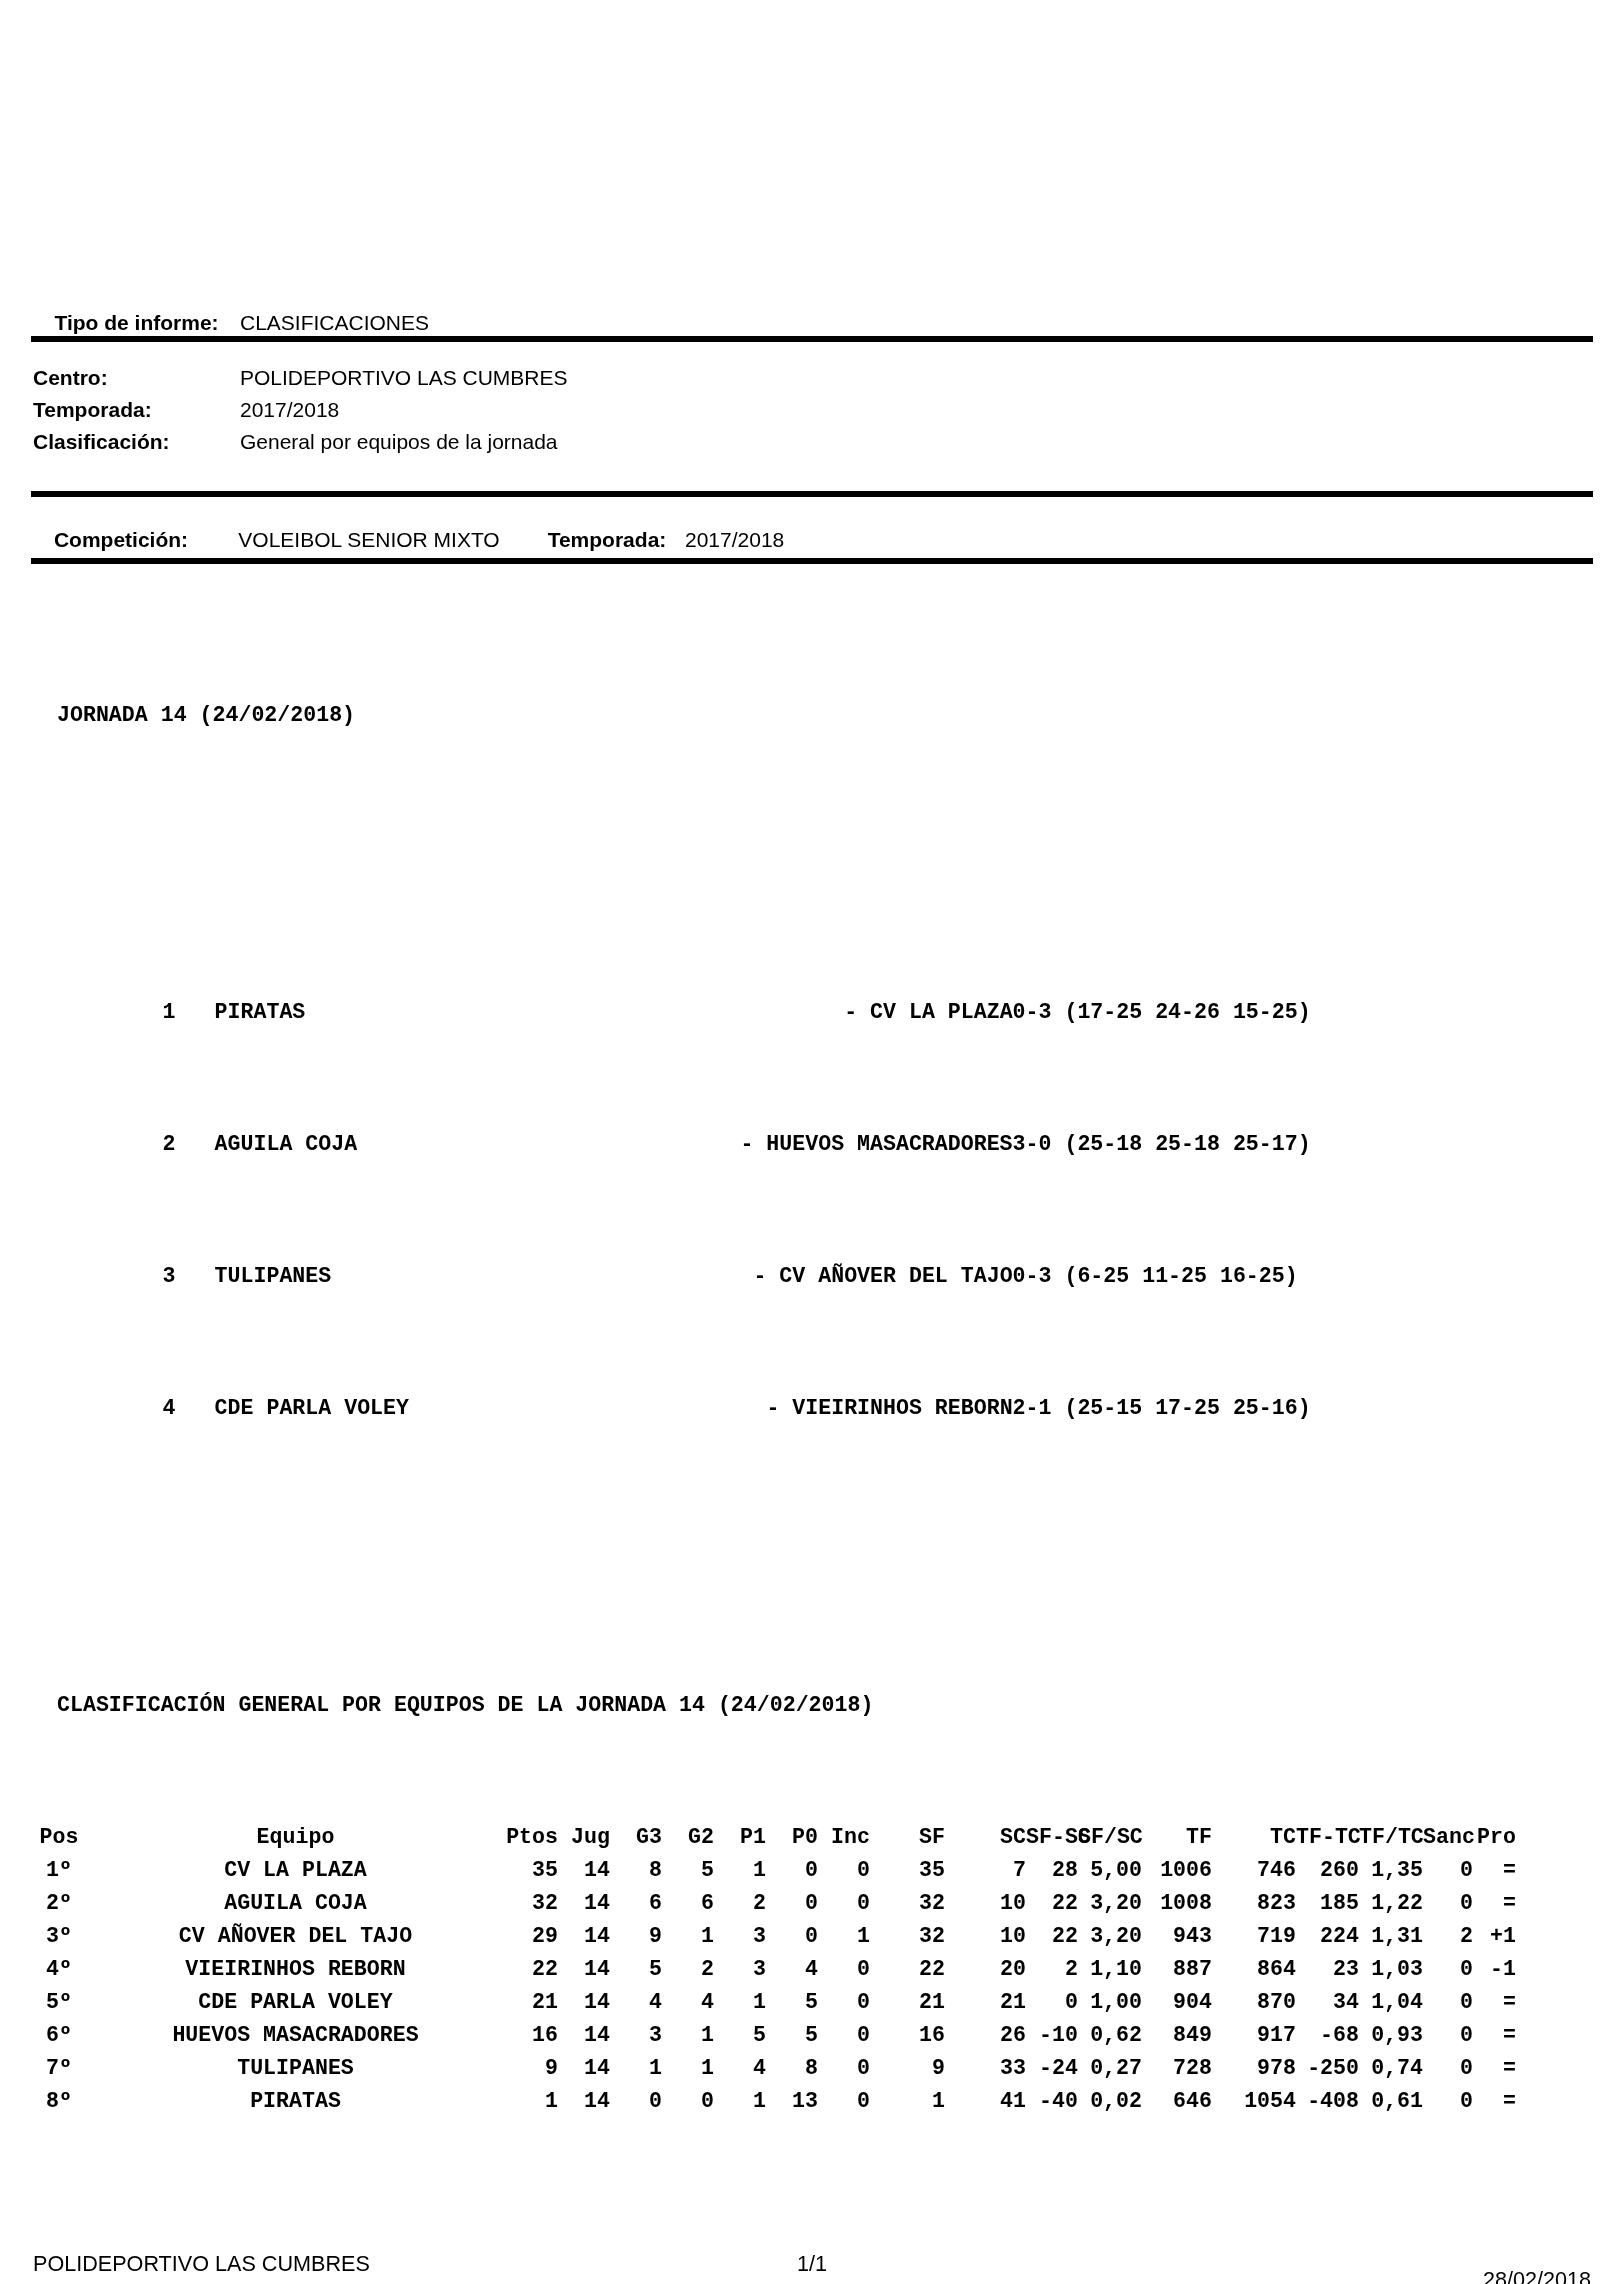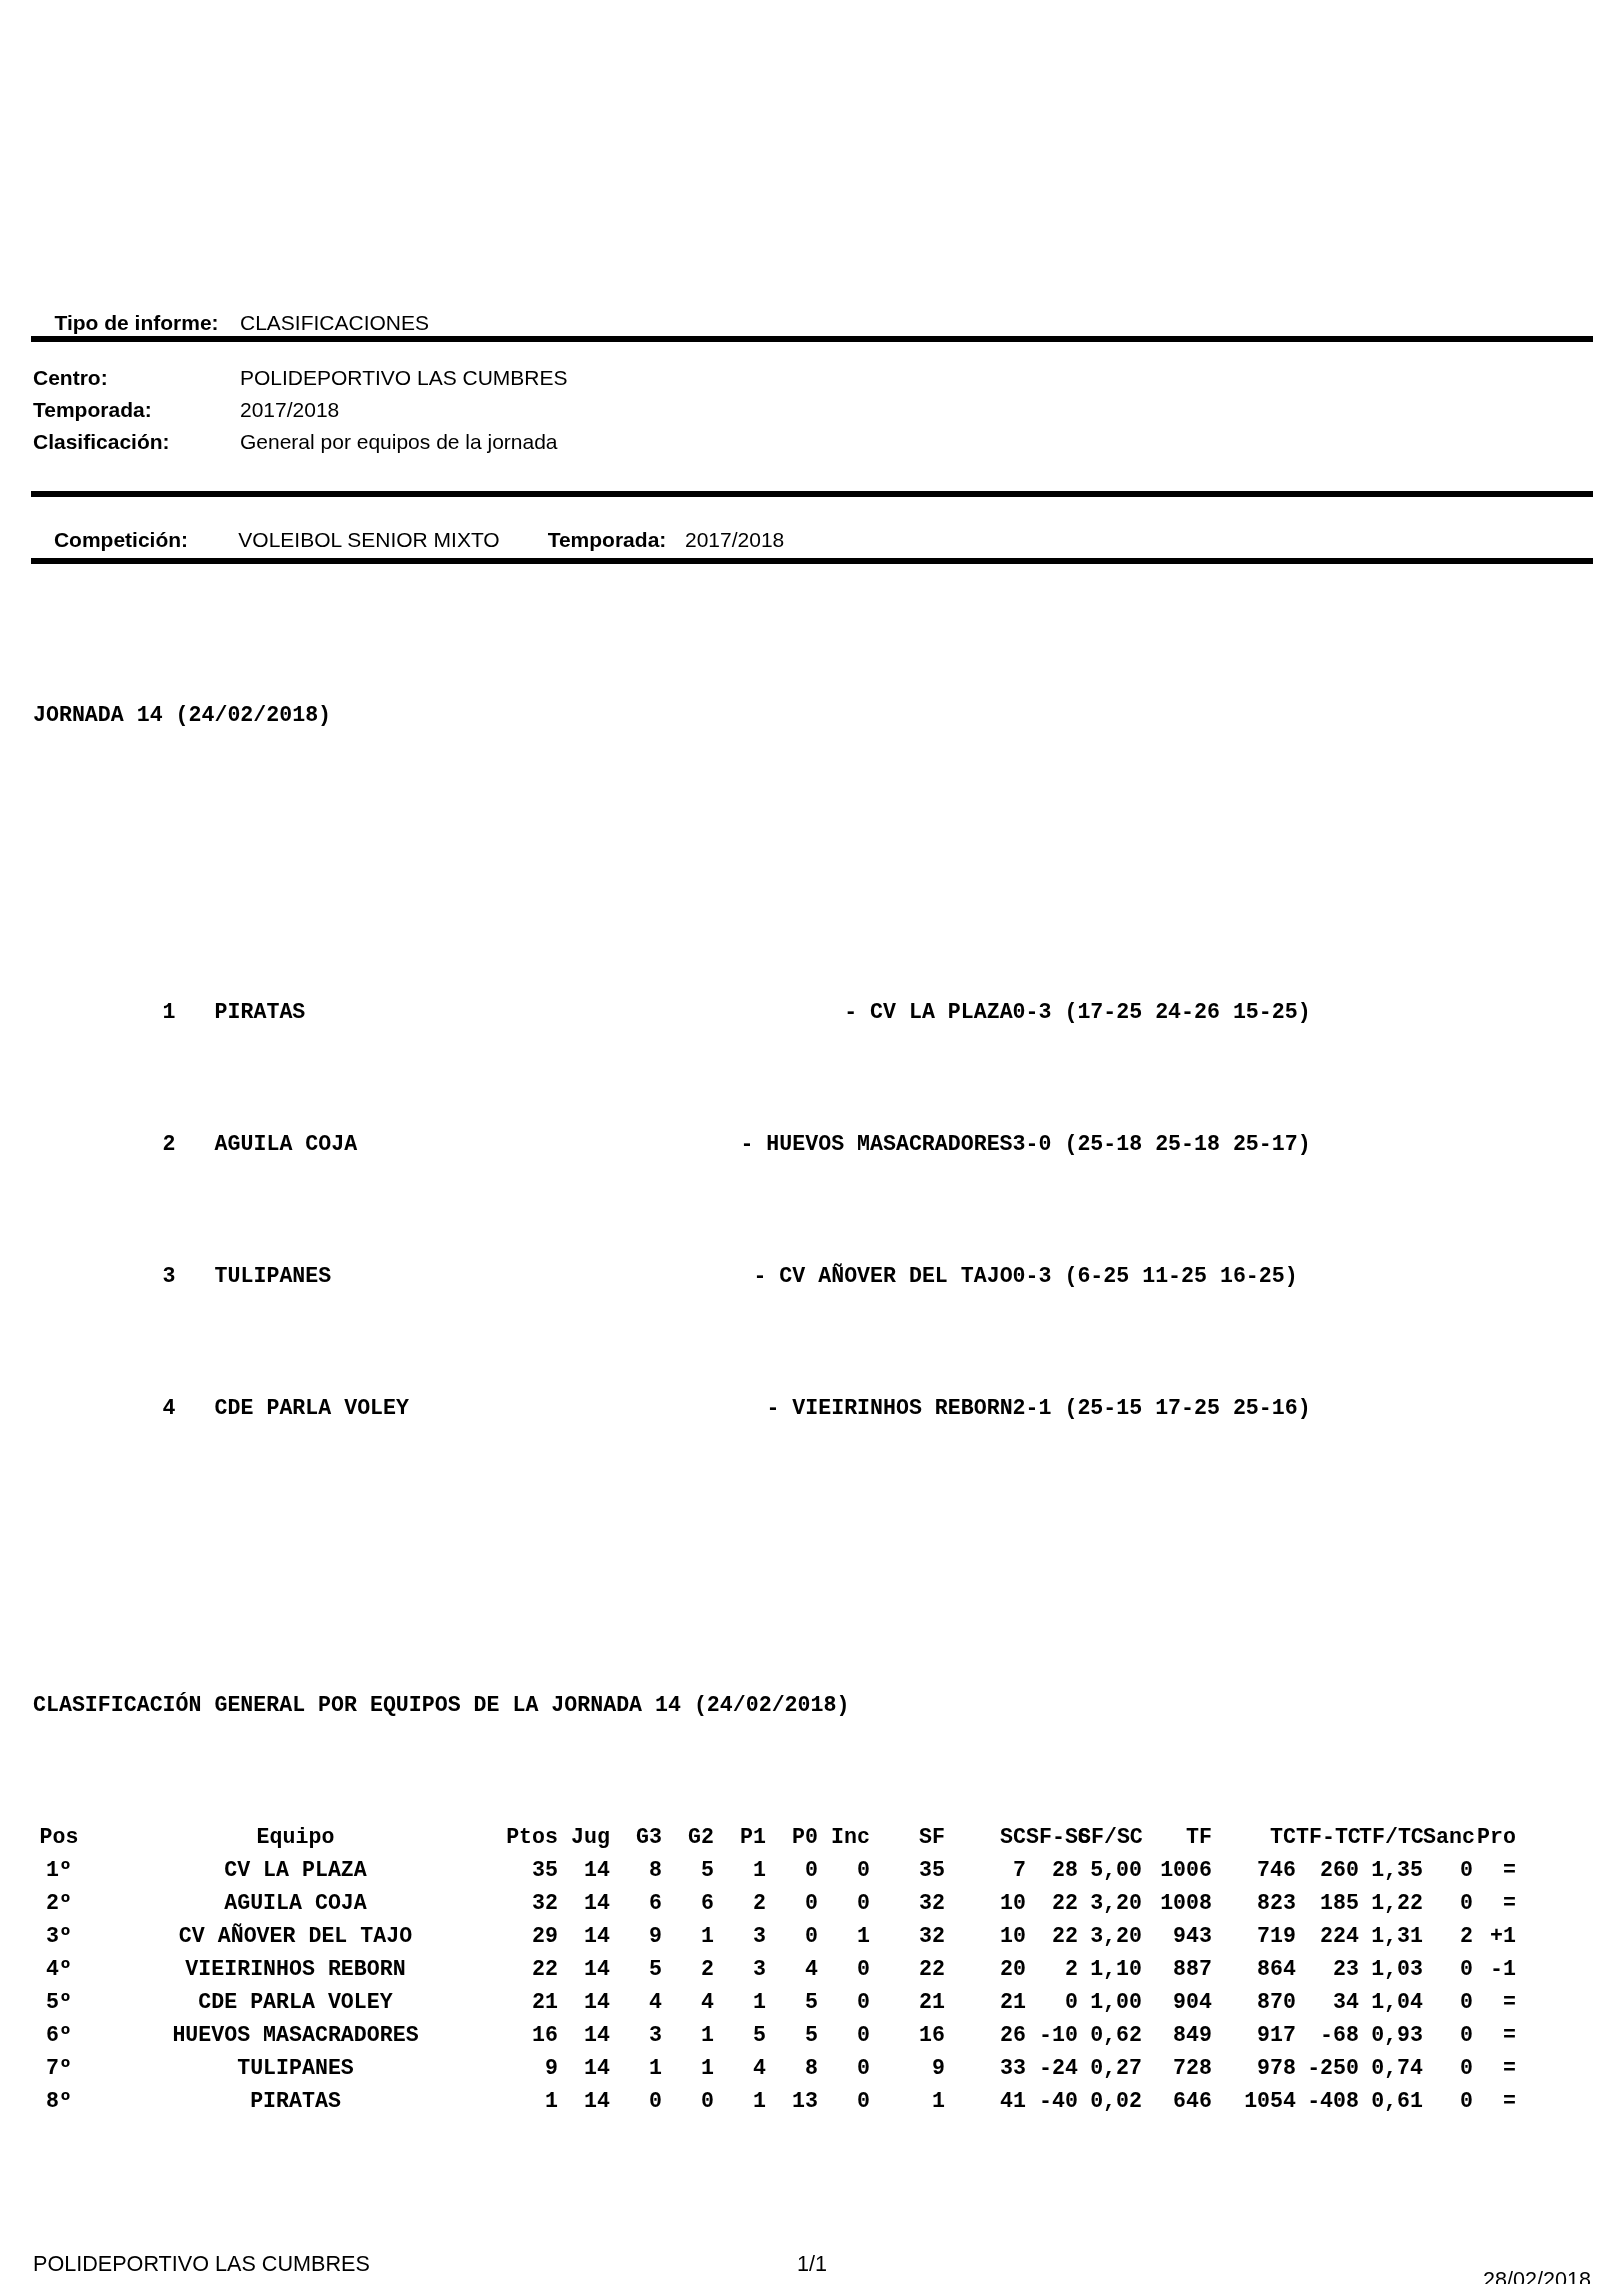--- a/index.html
+++ b/index.html
@@ -54,21 +54,21 @@
   .mono {
     position: absolute;
     left: 33px;
     top: 600px;
     font-family: "Liberation Mono", monospace;
     font-weight: 700;
     font-size: 21.6px;
     line-height: 33px;
     white-space: pre;
   }
-  .mono-line  { height: 33px; }
+  .mono-line  { height: 33px; margin-left: 24px; }
   .blank-line { height: 33px; }
 
   .match-row { height: 33px; }
   .match-row span { display: inline-block; vertical-align: top; }
   .m-num  { width: 52px; }
   .m-home { width: 398px; }
   .m-away { width: 400px; text-align: right; }
 
   table.cls-table {
     border-collapse: collapse;

